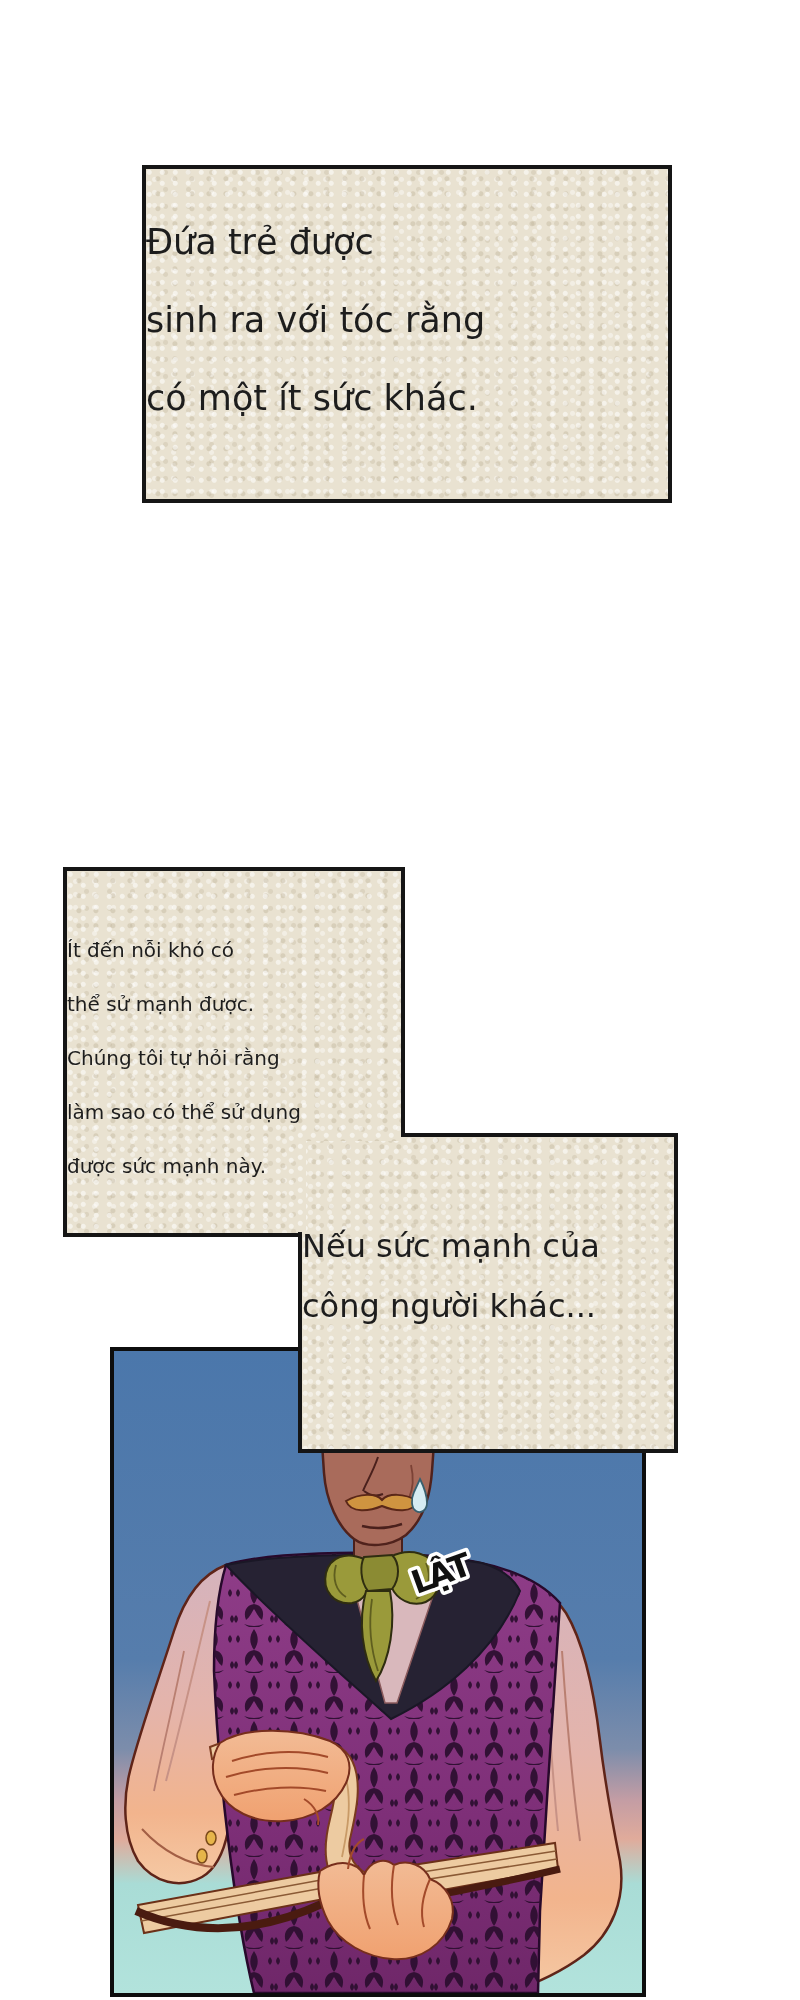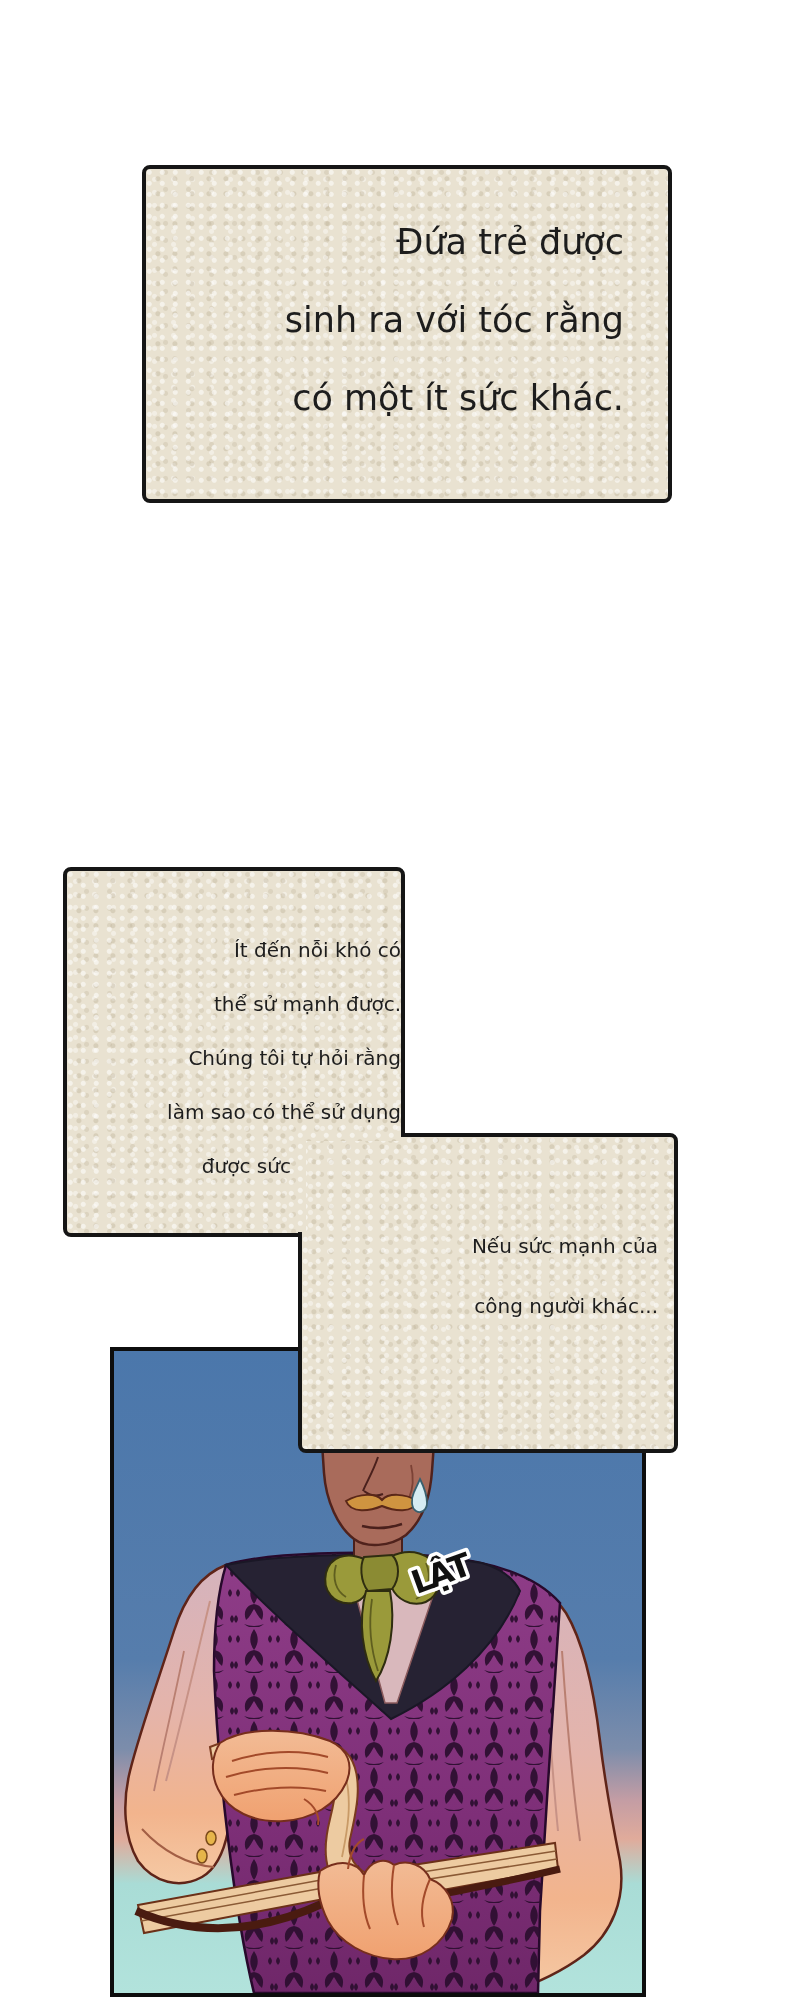--- a/index.html
+++ b/index.html
@@ -10,30 +10,30 @@
   
   .note{
     position:absolute;box-sizing:border-box;
     background-color:#e9e2d1;
     background-image:
       radial-gradient(circle at 25% 30%, rgba(255,255,255,.55) 0 2px, transparent 3px),
       radial-gradient(circle at 70% 65%, rgba(187,175,149,.38) 0 2px, transparent 3px),
       radial-gradient(circle at 45% 80%, rgba(255,255,255,.42) 0 2px, transparent 3px),
       radial-gradient(circle at 85% 20%, rgba(187,175,149,.30) 0 2px, transparent 3px);
     background-size:13px 11px,17px 15px,19px 13px,23px 17px;
-    border:4px solid #151515;border-radius:8px;
-    text-align:right;
+    border:4px solid #151515;border-radius:0;
+    text-align:left;
   }
   .ln{display:block;white-space:nowrap;}
   .box1{left:142px;top:165px;width:530px;height:338px;padding:34px 44px 0 0;z-index:2;}
   .box1 .ln{font-size:35px;line-height:78px;}
   .box2{left:63px;top:867px;width:342px;height:370px;padding:52px 0 0 0;z-index:2;}
   .box2 .ln{font-size:20px;line-height:54px;}
   .box3{left:298px;top:1133px;width:380px;height:320px;padding:79px 16px 0 0;z-index:3;}
-  .box3 .ln{font-size:20px;line-height:60px;}
+  .box3 .ln{font-size:32px;line-height:60px;}
   
   .patch{
     position:absolute;z-index:4;background-color:#e9e2d1;
     background-image:
       radial-gradient(circle at 25% 30%, rgba(255,255,255,.55) 0 2px, transparent 3px),
       radial-gradient(circle at 70% 65%, rgba(187,175,149,.38) 0 2px, transparent 3px);
     background-size:13px 11px,17px 15px;
   }
   .patch-top{left:297px;top:1132px;width:104px;height:9px;}
   .patch-left{left:297px;top:1132px;width:9px;height:100px;}

